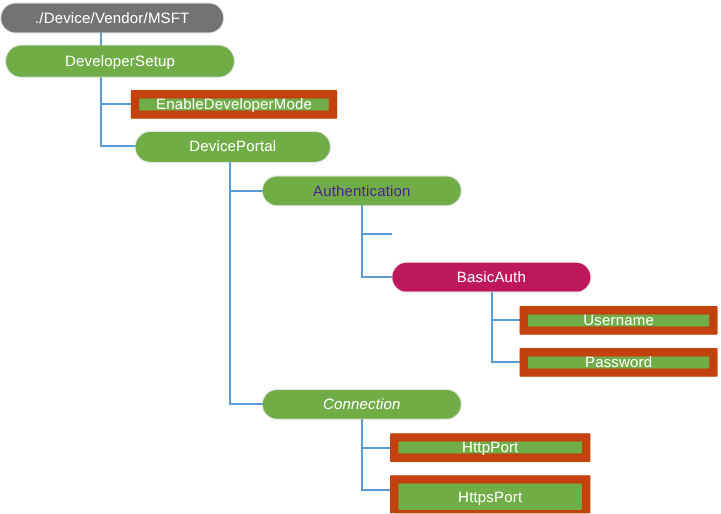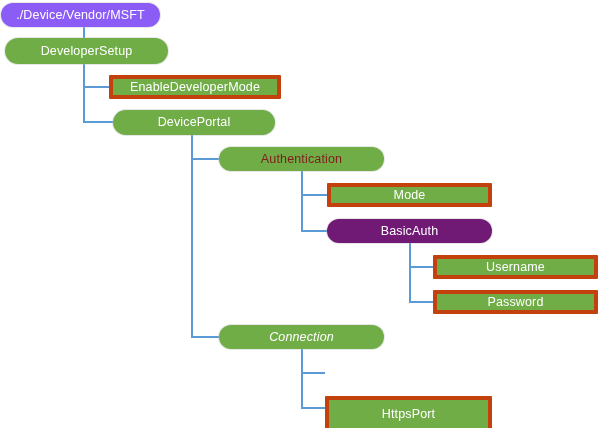--- a/index.html
+++ b/index.html
@@ -34,21 +34,21 @@
     letter-spacing: 0.15px;
     line-height: 1;
     white-space: nowrap;
     text-align: center;
   }
   .node.rounded {
     border-radius: 999px;
     box-shadow: 0 0 0 1px rgba(190,190,190,0.35);
   }
   .node.rect {
-    border: 4px solid #c2410c;
+    border: 7px solid #c2410c;
     border-radius: 1px;
   }
   .node-label {
     pointer-events: none;
   }
 </style>
 </head>
 <body>
 
 <div id="diagram">
@@ -58,46 +58,46 @@
       <path d="M 84,64 L 84,122 L 113,122" fill="none" stroke="#5B9BD5" stroke-width="1.6" shape-rendering="crispEdges"></path>
       <path d="M 192,135 L 192,159 L 219,159" fill="none" stroke="#5B9BD5" stroke-width="1.6" shape-rendering="crispEdges"></path>
       <path d="M 192,135 L 192,337 L 219,337" fill="none" stroke="#5B9BD5" stroke-width="1.6" shape-rendering="crispEdges"></path>
       <path d="M 302,171 L 302,195 L 327,195" fill="none" stroke="#5B9BD5" stroke-width="1.6" shape-rendering="crispEdges"></path>
       <path d="M 302,171 L 302,231 L 327,231" fill="none" stroke="#5B9BD5" stroke-width="1.6" shape-rendering="crispEdges"></path>
       <path d="M 410,243 L 410,267 L 433,267" fill="none" stroke="#5B9BD5" stroke-width="1.6" shape-rendering="crispEdges"></path>
       <path d="M 410,243 L 410,302 L 433,302" fill="none" stroke="#5B9BD5" stroke-width="1.6" shape-rendering="crispEdges"></path>
       <path d="M 302,349 L 302,373 L 325,373" fill="none" stroke="#5B9BD5" stroke-width="1.6" shape-rendering="crispEdges"></path>
       <path d="M 302,349 L 302,408 L 325,408" fill="none" stroke="#5B9BD5" stroke-width="1.6" shape-rendering="crispEdges"></path>
     </svg>
-<div class="node rounded" style="left: 1px; top: 3px; width: 159px; height: 24px; background: #8b5cf6; color: rgb(255, 255, 255); justify-content: center;">
+<div class="node rounded" style="left: 1px; top: 3px; width: 185px; height: 24px; background: #737373; color: rgb(255, 255, 255); justify-content: center;">
       <span class="node-label">./Device/Vendor/MSFT</span>
     </div>
-    <div class="node rounded" style="left: 5px; top: 38px; width: 163px; height: 26px; background: rgb(112, 173, 71); color: rgb(255, 255, 255); align-items: center;">
+    <div class="node rounded" style="left: 5px; top: 38px; width: 190px; height: 26px; background: rgb(112, 173, 71); color: rgb(255, 255, 255); align-items: center;">
       <span class="node-label">DeveloperSetup</span>
     </div>
     <div class="node rect" style="left: 109px; top: 75px; width: 172px; height: 24px; background: rgb(112, 173, 71); color: rgb(255, 255, 255);">
       <span class="node-label">EnableDeveloperMode</span>
     </div>
     <div class="node rounded" style="left: 113px; top: 110px; width: 162px; height: 25px; background: rgb(112, 173, 71); color: rgb(255, 255, 255); text-align: right;">
       <span class="node-label">DevicePortal</span>
     </div>
-    <div class="node rounded" style="left: 219px; top: 147px; width: 165px; height: 24px; background: rgb(112, 173, 71); color: #7f1d1d;">
+    <div class="node rounded" style="left: 219px; top: 147px; width: 165px; height: 24px; background: rgb(112, 173, 71); color: #4c1d95;">
       <span class="node-label">Authentication</span>
     </div>
-    <div class="node rect" style="left: 327px; top: 183px; width: 165px; height: 24px; background: rgb(112, 173, 71); color: rgb(255, 255, 255);">
-      <span class="node-label">Mode</span>
-    </div>
-    <div class="node rounded" style="left: 327px; top: 219px; width: 165px; height: 24px; background: #701a75; color: rgb(255, 255, 255);">
+    <div class="node rounded" style="left: 327px; top: 219px; width: 165px; height: 24px; background: #be185d; color: rgb(255, 255, 255);">
       <span class="node-label">BasicAuth</span>
     </div>
     <div class="node rect" style="left: 433px; top: 255px; width: 165px; height: 24px; background: rgb(112, 173, 71); color: rgb(255, 255, 255);">
       <span class="node-label">Username</span>
     </div>
     <div class="node rect" style="left: 433px; top: 290px; width: 165px; height: 24px; background: rgb(112, 173, 71); color: rgb(255, 255, 255); justify-content: center;">
       <span class="node-label">Password</span>
     </div>
     <div class="node rounded" style="left: 219px; top: 325px; width: 165px; height: 24px; background: rgb(112, 173, 71); color: rgb(255, 255, 255); font-style: italic;">
       <span class="node-label">Connection</span>
     </div>
+    <div class="node rect" style="left: 325px; top: 361px; width: 167px; height: 24px; background: rgb(112, 173, 71); color: rgb(255, 255, 255);">
+      <span class="node-label">HttpPort</span>
+    </div>
     <div class="node rect" style="left: 325px; top: 396px; width: 167px; height: 36px; background: rgb(112, 173, 71); color: rgb(255, 255, 255);">
       <span class="node-label">HttpsPort</span>
     </div>
   </div>
 
 </body></html>

